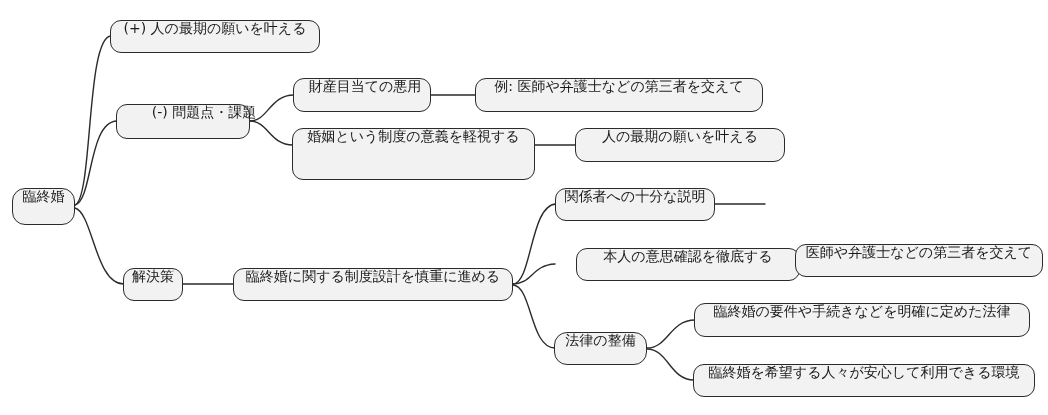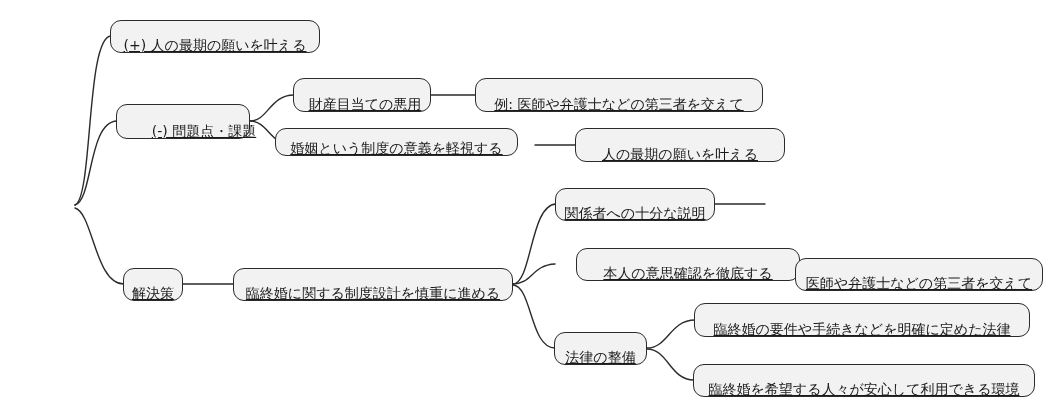--- a/index.html
+++ b/index.html
@@ -25,32 +25,31 @@
   .edges path {
     fill: none;
     stroke: var(--edge-color, #2b2b2b);
     stroke-width: 1.4;
     stroke-linecap: round;
   }
   .node {
     position: absolute;
     box-sizing: border-box;
     display: flex;
-    align-items: flex-end;
+    align-items: flex-start;
     justify-content: center;
     background: var(--node-fill, #f2f2f2);
     border: 1.5px solid var(--node-border, #2b2b2b);
     border-radius: 11px;
     color: var(--text-color, #1a1a1a);
     font-size: 14px;
     line-height: 1;
     white-space: nowrap;
     padding: 0 6px;
     cursor: default;
-    text-decoration: underline;
   }
   .node.root { border-radius: 13px; }
   .node span { display: inline-block; }
 </style>
 </head>
 <body>
 
 <div class="canvas">
 
   <svg class="edges" viewBox="0 0 1048 415" xmlns="http://www.w3.org/2000/svg">
@@ -64,38 +63,41 @@
     <path d="M 183 284 L 234 284"></path>
     <path d="M 513 284 C 532 283, 530 205, 556 204"></path>
     <path d="M 513 284 C 532 284, 532 265, 555 264"></path>
     <path d="M 513 285 C 532 286, 530 348, 555 348"></path>
     <path d="M 715 204 L 765 204"></path>
     <path d="M 743 264 L 796 264"></path>
     <path d="M 647 348 C 668 348, 670 320, 695 320"></path>
     <path d="M 647 349 C 668 349, 670 380, 694 380"></path>
   </svg>
 
+  <div class="node root" style="left:12px;  top:188px; width:63px;  height:37px;">
+    <span>臨終婚</span>
+  </div>
 
   <div class="node" style="left:110px; top:20px;  width:210px; height:33px;">
     <span>(+) 人の最期の願いを叶える</span>
   </div>
 
   <div class="node" style="left:116px; top:104px; width:134px; height:35px;padding-left:48px;">
     <span>(-) 問題点・課題</span>
   </div>
 
   <div class="node" style="left:293px; top:78px;  width:138px; height:34px;padding-left:12px;">
     <span>財産目当ての悪用</span>
   </div>
 
   <div class="node" style="left:475px; top:78px;  width:288px; height:34px;">
     <span>例: 医師や弁護士などの第三者を交えて</span>
   </div>
 
-  <div class="node" style="left:275px; top:128px; width:243px; height:28px;">
+  <div class="node" style="left:292px; top:128px; width:243px; height:52px;">
     <span>婚姻という制度の意義を軽視する</span>
   </div>
 
   <div class="node" style="left:575px; top:128px; width:210px; height:34px;">
     <span>人の最期の願いを叶える</span>
   </div>
 
   <div class="node" style="left:123px; top:268px; width:60px;  height:33px;">
     <span>解決策</span>
   </div>
@@ -106,25 +108,25 @@
 
   <div class="node" style="left:233px; top:268px; width:280px; height:33px;">
     <span>臨終婚に関する制度設計を慎重に進める</span>
   </div>
 
 
   <div class="node" style="left:576px; top:248px; width:224px; height:33px;">
     <span>本人の意思確認を徹底する</span>
   </div>
 
-  <div class="node" style="left:795px; top:258px; width:248px; height:33px;">
+  <div class="node" style="left:795px; top:244px; width:248px; height:33px;">
     <span>医師や弁護士などの第三者を交えて</span>
   </div>
 
-  <div class="node" style="left:554px; top:332px; width:93px;  height:33px;">
+  <div class="node" style="left:554px; top:332px; width:93px;  height:33px;border-radius:13px;">
     <span>法律の整備</span>
   </div>
 
   <div class="node" style="left:694px; top:303px; width:336px; height:34px;">
     <span>臨終婚の要件や手続きなどを明確に定めた法律</span>
   </div>
 
   <div class="node" style="left:693px; top:364px; width:342px; height:33px;">
     <span>臨終婚を希望する人々が安心して利用できる環境</span>
   </div>

